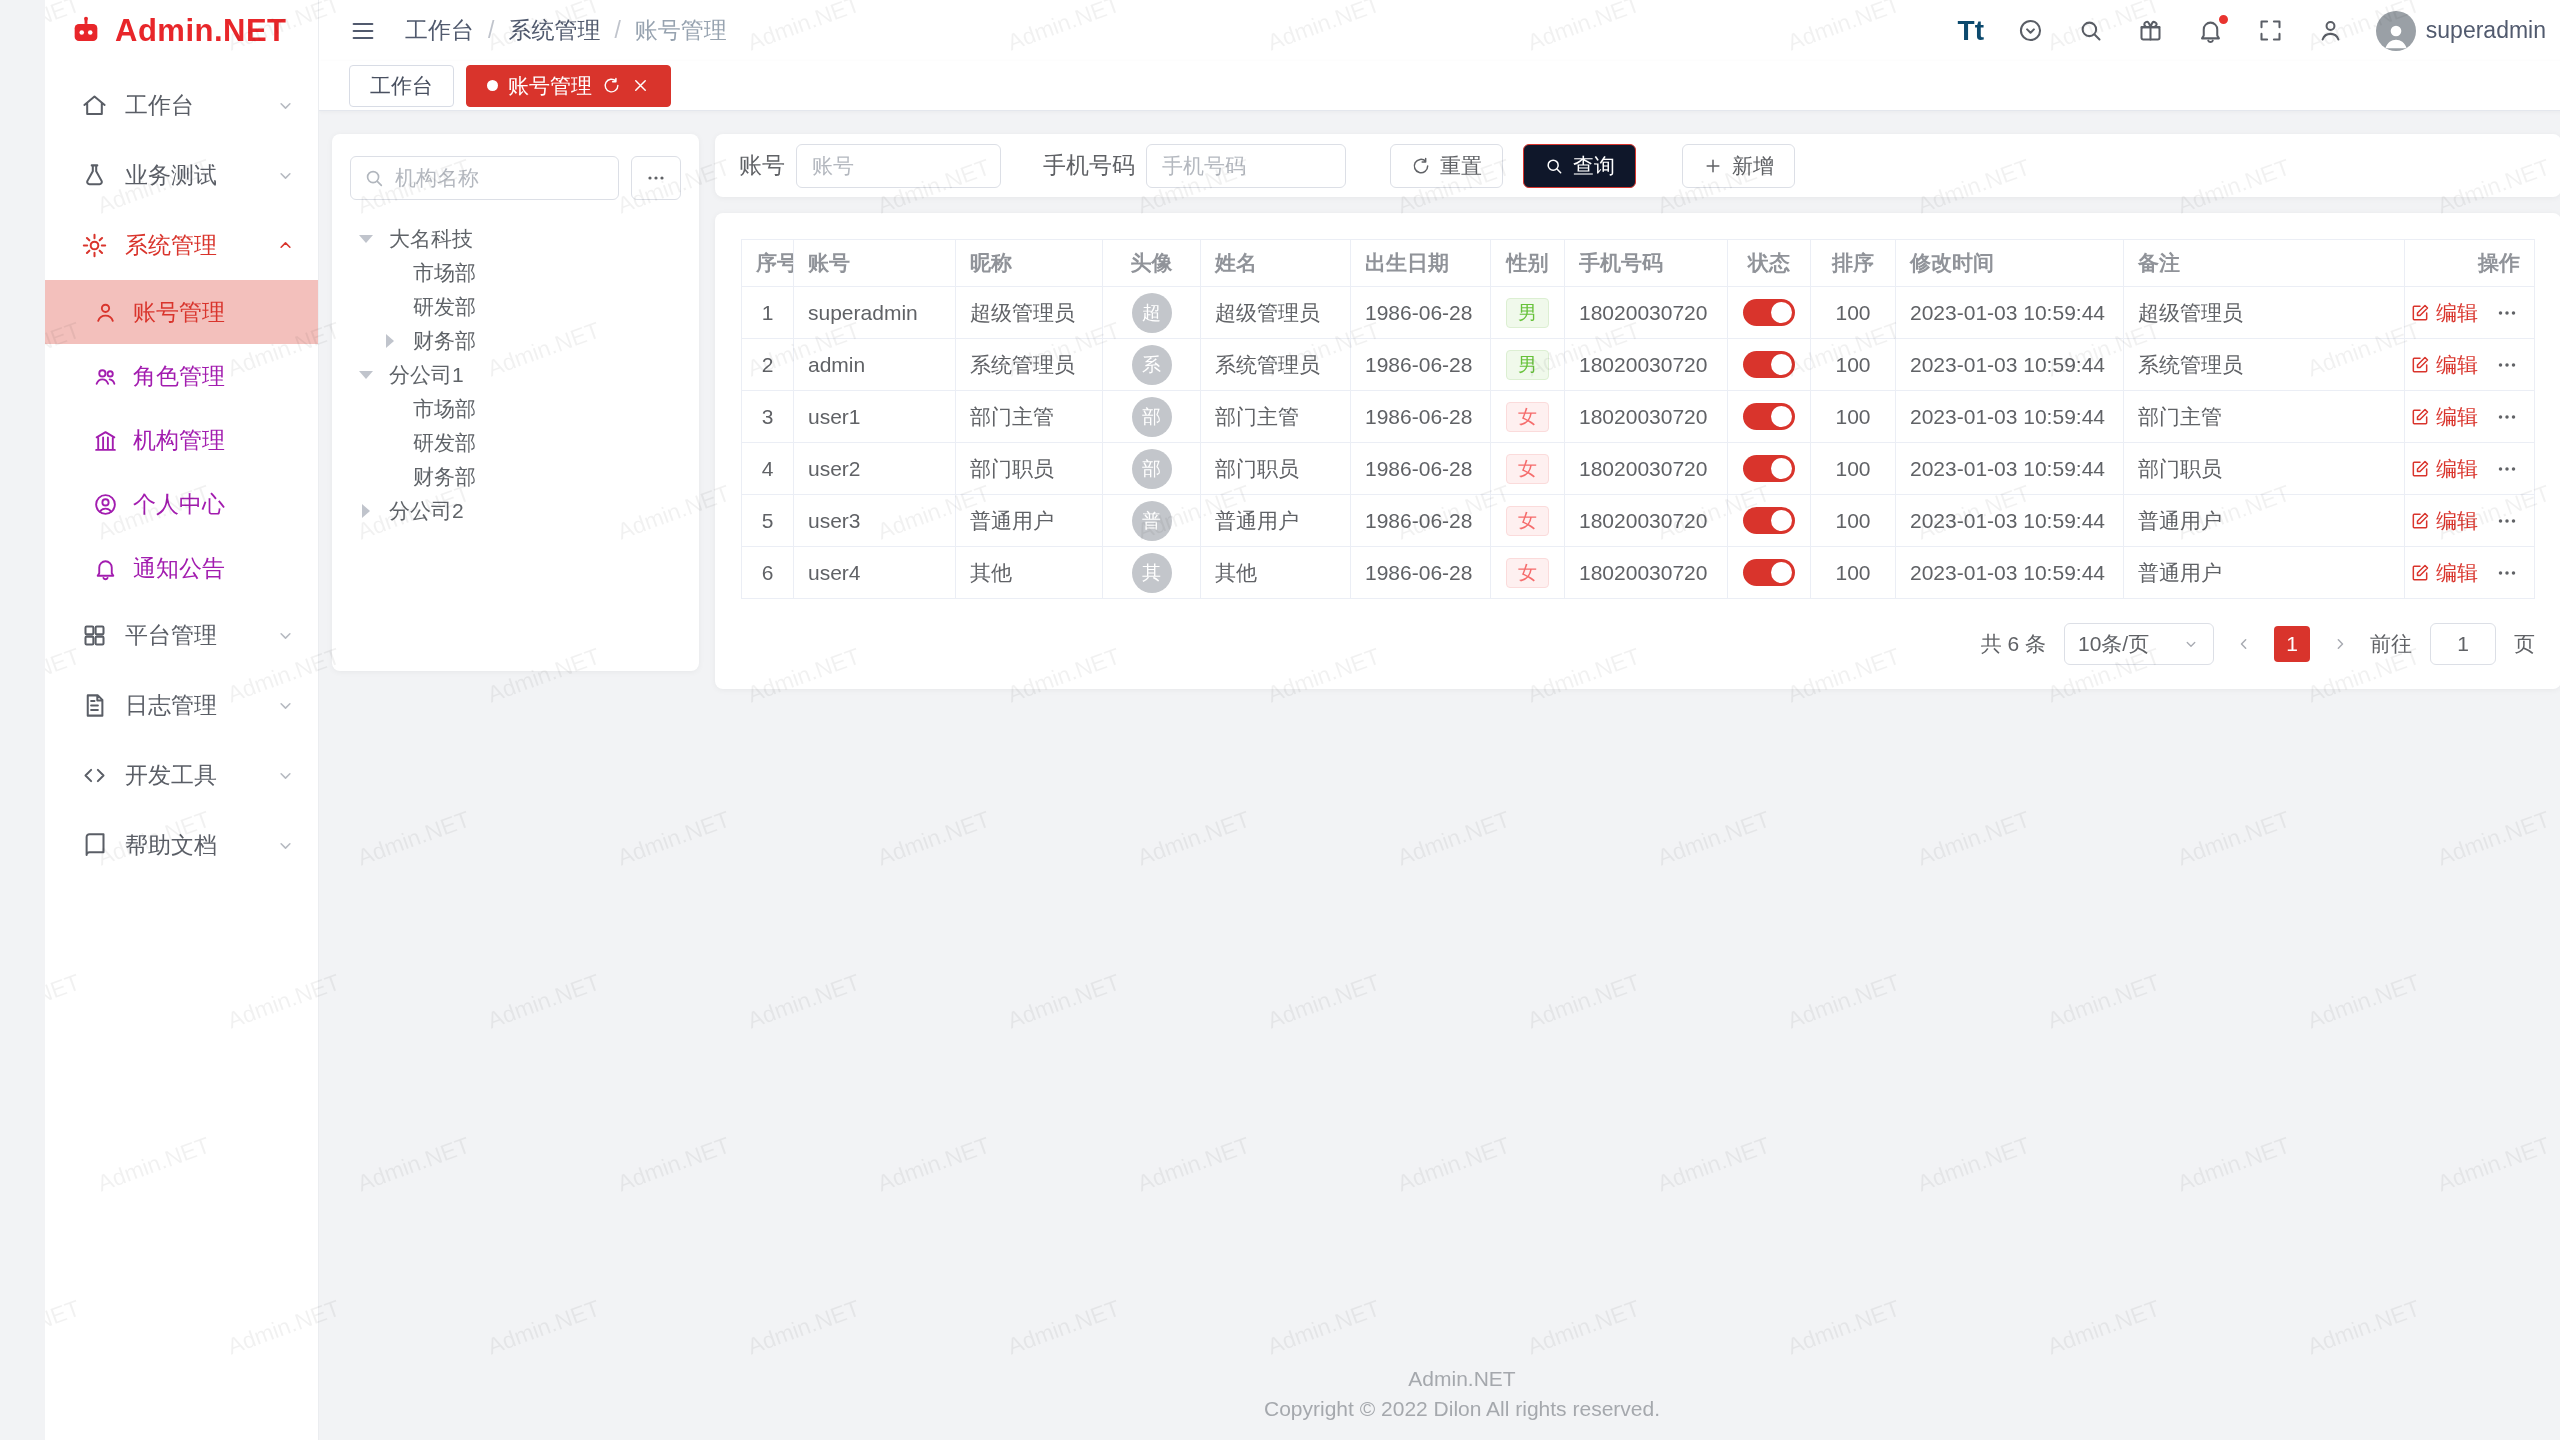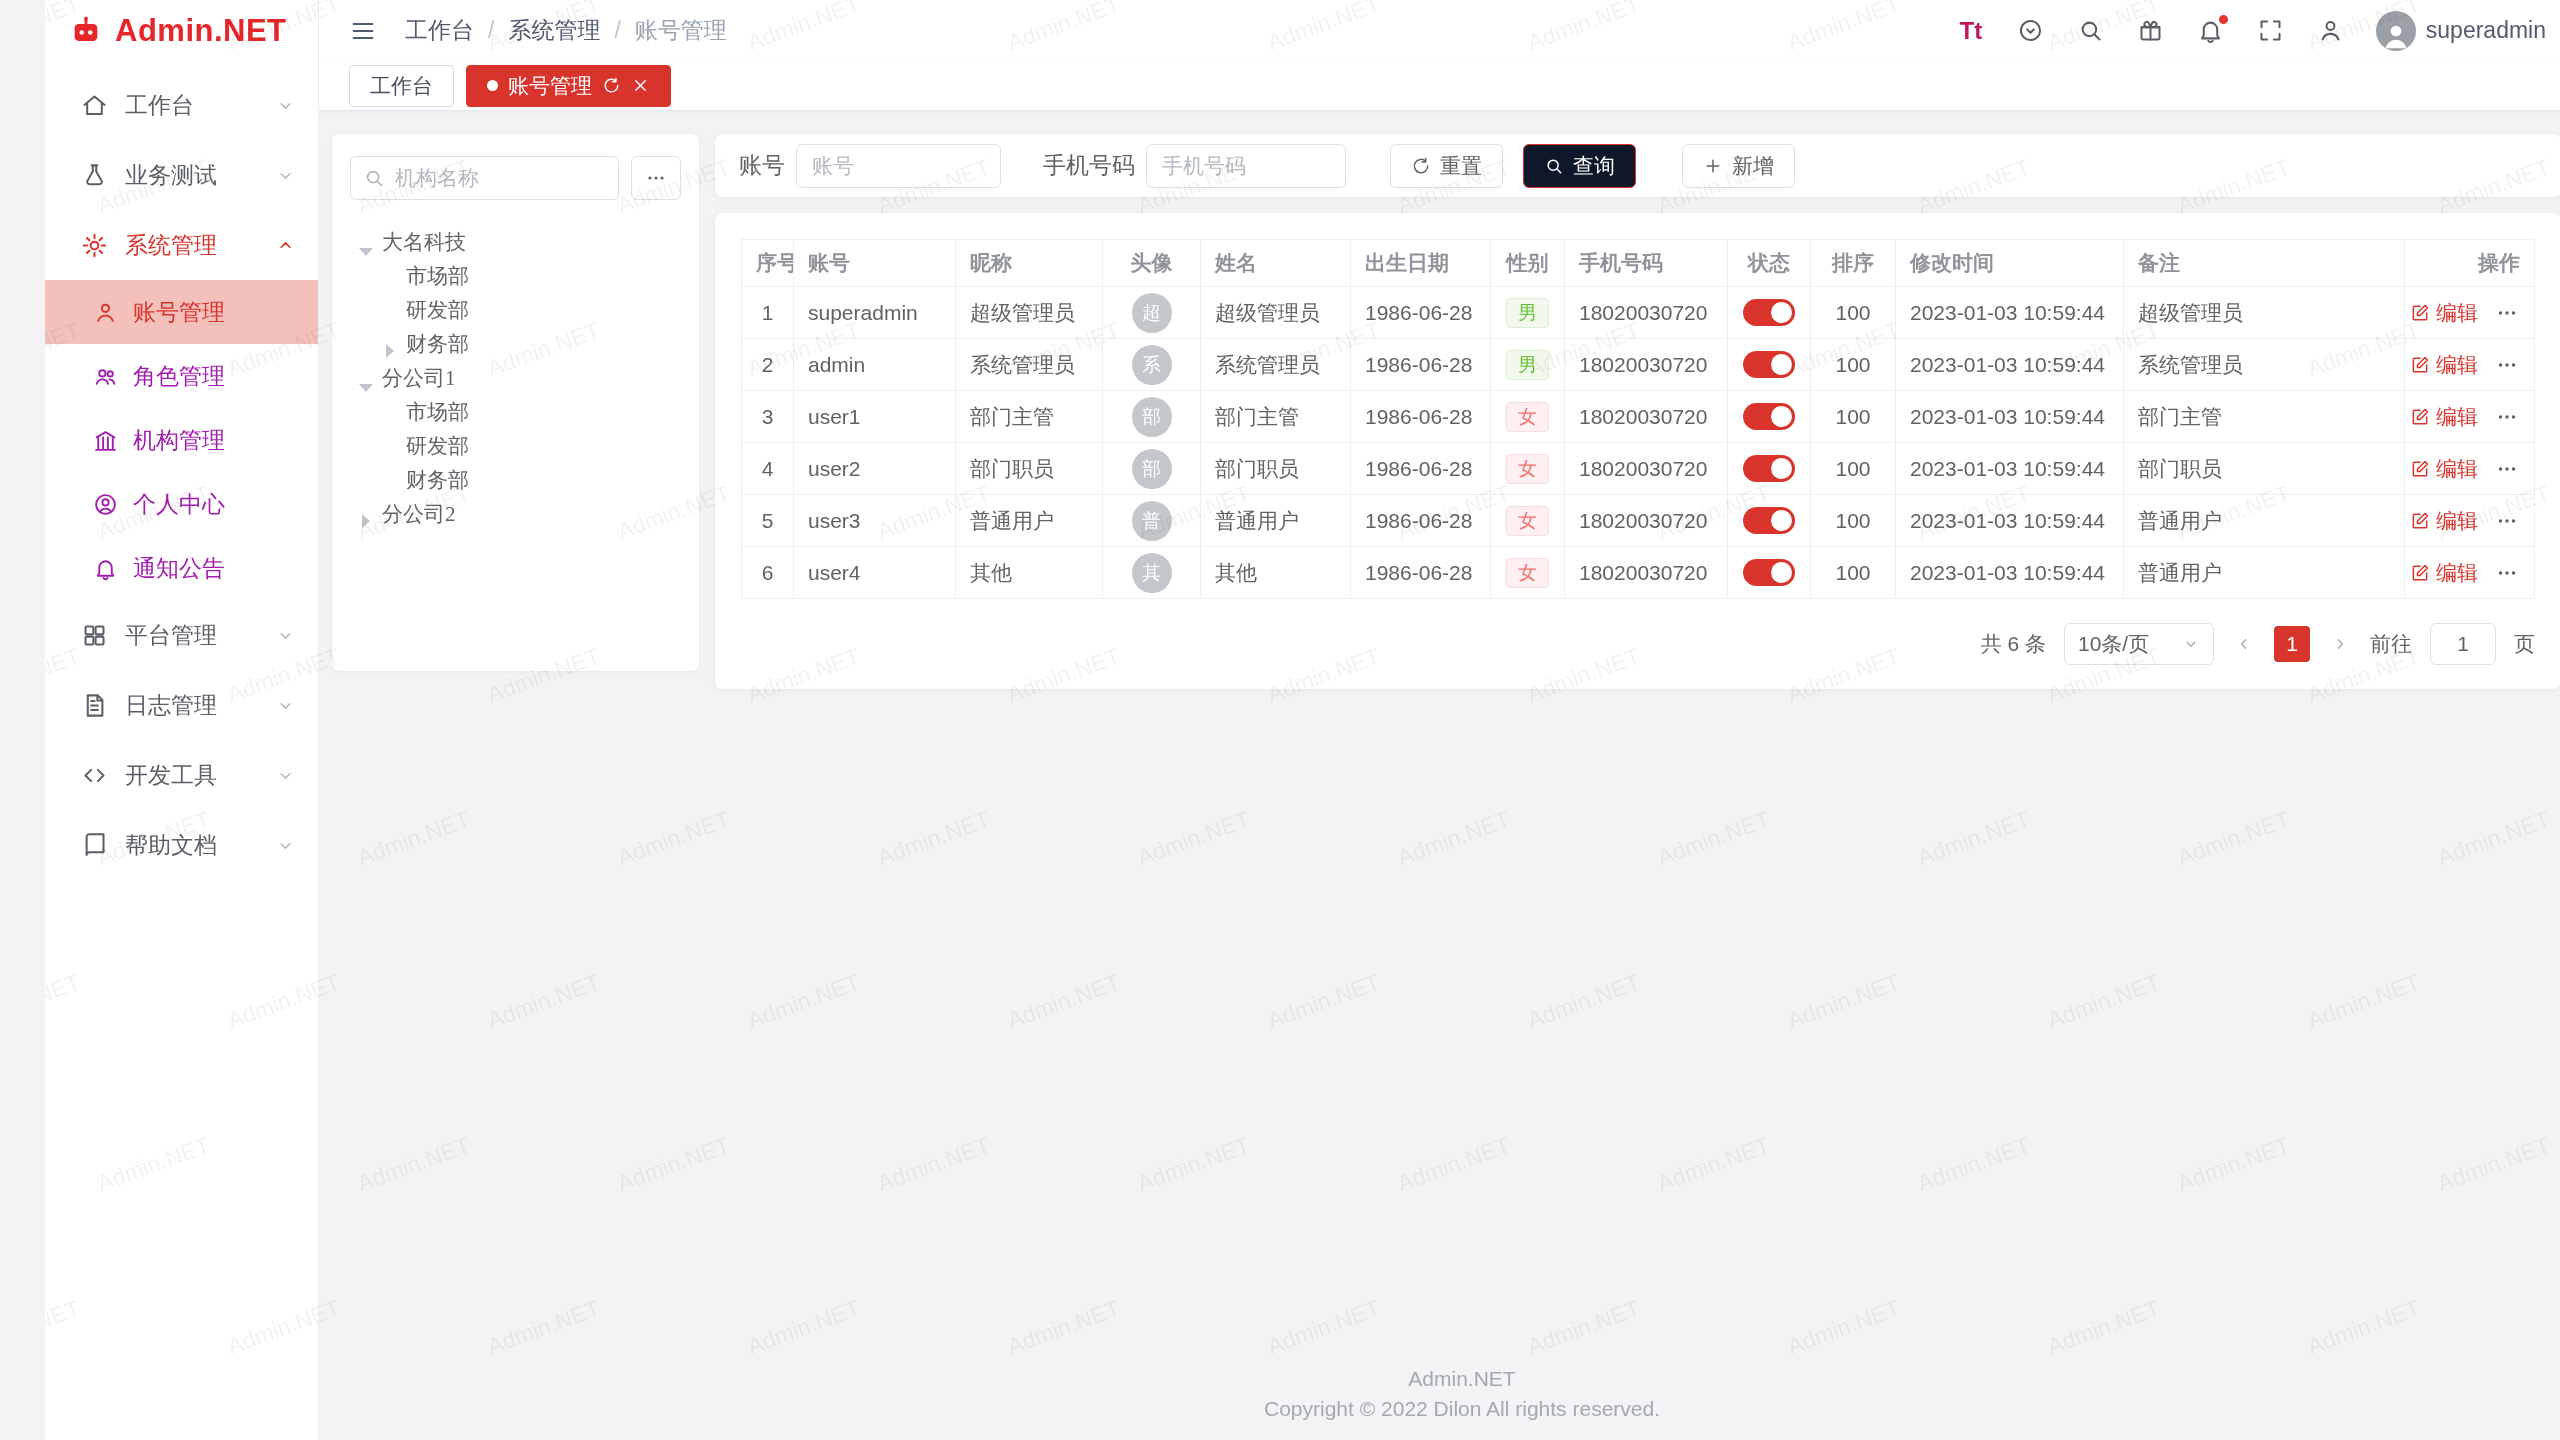--- a/index.html
+++ b/index.html
@@ -29,21 +29,21 @@
   .main { position:absolute; left:274px; right:0; top:0; bottom:0; }
   .topbar { height:61px; background:#fff; display:flex; align-items:center; padding:0 30px; }
   .tb-left { display:flex; align-items:center; gap:26px; }
   .hamburger { width:30px; height:30px; color:#515a6e; display:flex; align-items:center; cursor:pointer; }
   .breadcrumb { display:flex; align-items:center; gap:14px; font-size:23px; color:#515a6e; }
   .bc-sep { color:#c0c4cc; }
   .bc-last { color:#97a3b0; }
   .tb-right { margin-left:auto; display:flex; align-items:center; gap:30px; color:#5a5e66; }
   .tb-icon { width:30px; height:30px; position:relative; display:flex; align-items:center; justify-content:center; cursor:pointer; }
   .tb-icon svg { width:27px; height:27px; }
-  .tb-text-icon { font-size:24px; font-weight:bold; color:#be185d; }
+  .tb-text-icon { font-size:28px; font-weight:bold; color:#0c4a6e; }
   .badge-dot { position:absolute; top:-3px; right:-4px; width:13px; height:13px; border-radius:50%; background:#e9342f; border:2px solid #fff; }
   .avatar { width:40px; height:40px; border-radius:50%; background:#9aa0a6; display:flex; align-items:flex-end; justify-content:center; overflow:hidden; cursor:pointer; }
   .avatar svg { width:32px; height:32px; }
   .user-wrap { display:flex; align-items:center; gap:10px; cursor:pointer; }
   .username { font-size:23px; color:#515a6e; }
   .user-chev { width:19px; height:19px; color:#8a9099; }
 
   
   .tabbar { height:50px; background:#fff; border-bottom:1px solid #e4e7ed; box-shadow:0 1px 4px rgba(0,0,0,.04); display:flex; align-items:center; gap:12px; padding:0 30px; }
   .tab { height:42px; display:flex; align-items:center; gap:10px; padding:0 20px; border:1px solid #d8dce5; border-radius:4px; font-size:21px; color:#495060; background:#fff; cursor:pointer; }
@@ -58,21 +58,21 @@
   
   .tree-card { width:367px; height:537px; padding:22px 18px; flex:0 0 auto; }
   .tree-search-row { display:flex; gap:12px; margin-bottom:22px; }
   .tree-search { flex:1; position:relative; }
   .tree-search input { width:100%; height:44px; border:1px solid #dcdfe6; border-radius:6px; padding:0 12px 0 44px; font-size:21px; color:#606266; outline:none; background:#fff; }
   .tree-search svg { position:absolute; left:13px; top:11px; width:22px; height:22px; color:#b1b6bd; }
   input::placeholder { color:#b4b8bf; }
   .tree-more-btn { width:50px; height:44px; border:1px solid #dcdfe6; border-radius:6px; background:#fff; display:flex; align-items:center; justify-content:center; color:#606266; cursor:pointer; }
   .tree-more-btn svg { width:24px; height:24px; }
   .tree { font-size:21px; color:#5f6368; }
-  .tree-node { height:34px; display:flex; align-items:flex-end; gap:8px; cursor:pointer;font-family:Liberation Serif, serif; }
+  .tree-node { height:34px; display:flex; align-items:center; gap:15px; cursor:pointer; }
   .tree-node.lvl0 { padding-left:8px; }
   .tree-node.lvl1 { padding-left:32px; }
   .tgl { width:16px; display:flex; justify-content:center; flex:0 0 auto; }
   .caret-down { width:0; height:0; border-left:7px solid transparent; border-right:7px solid transparent; border-top:8px solid #c0c4cc; }
   .caret-right { width:0; height:0; border-top:7px solid transparent; border-bottom:7px solid transparent; border-left:8px solid #c0c4cc; }
 
   
   .right-col { flex:1; display:flex; flex-direction:column; gap:16px; }
   .query-card { height:63px; display:flex; align-items:center; padding:0 24px; }
   .q-group { display:flex; align-items:center; gap:11px; }

